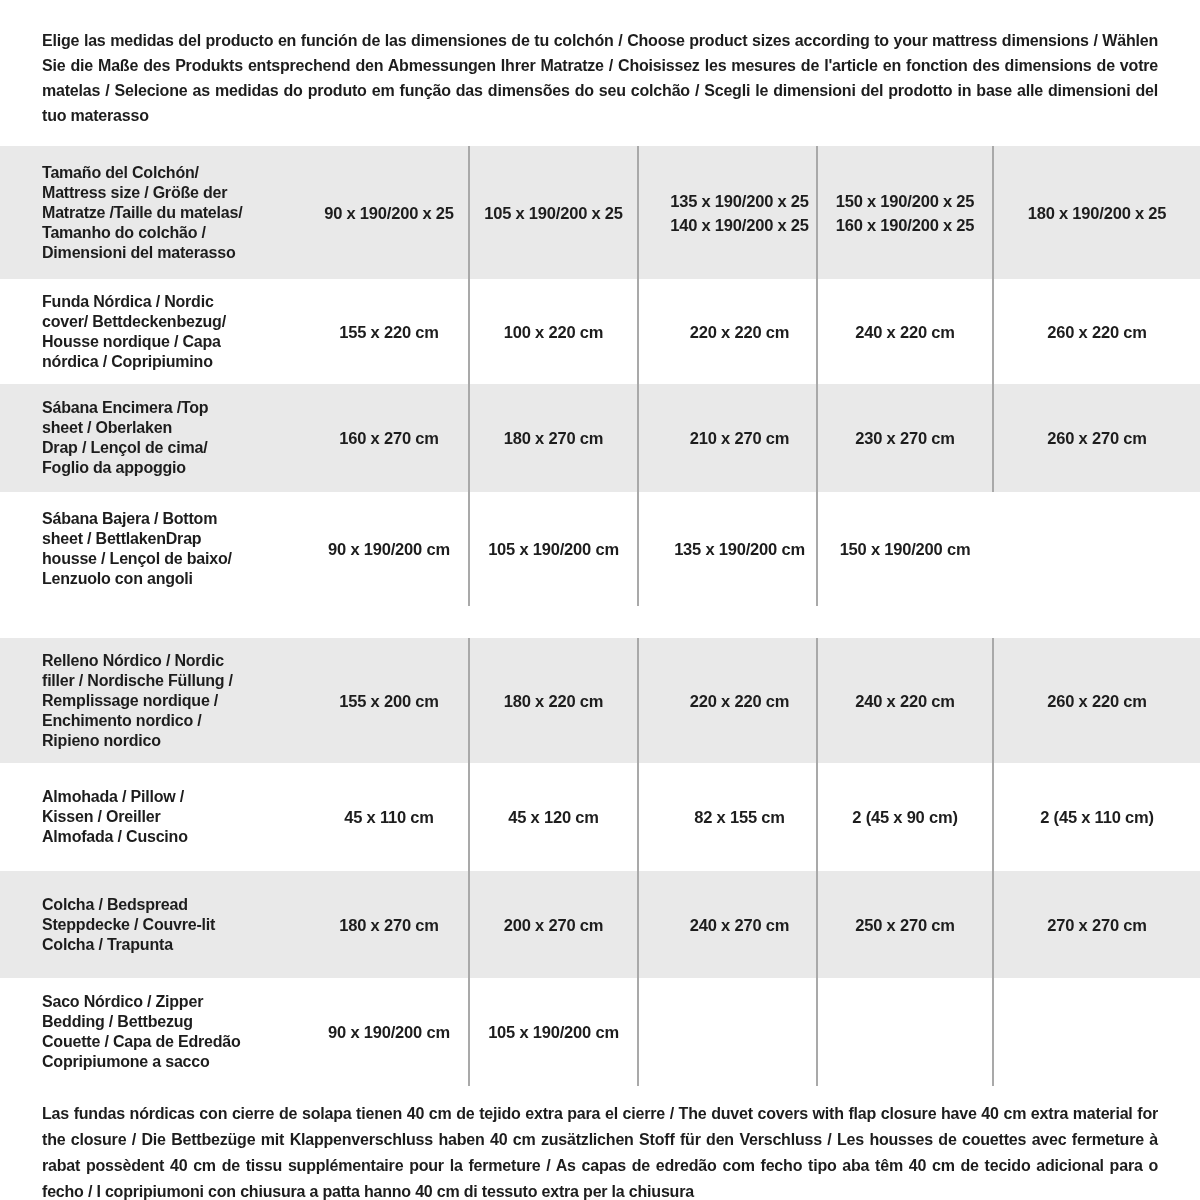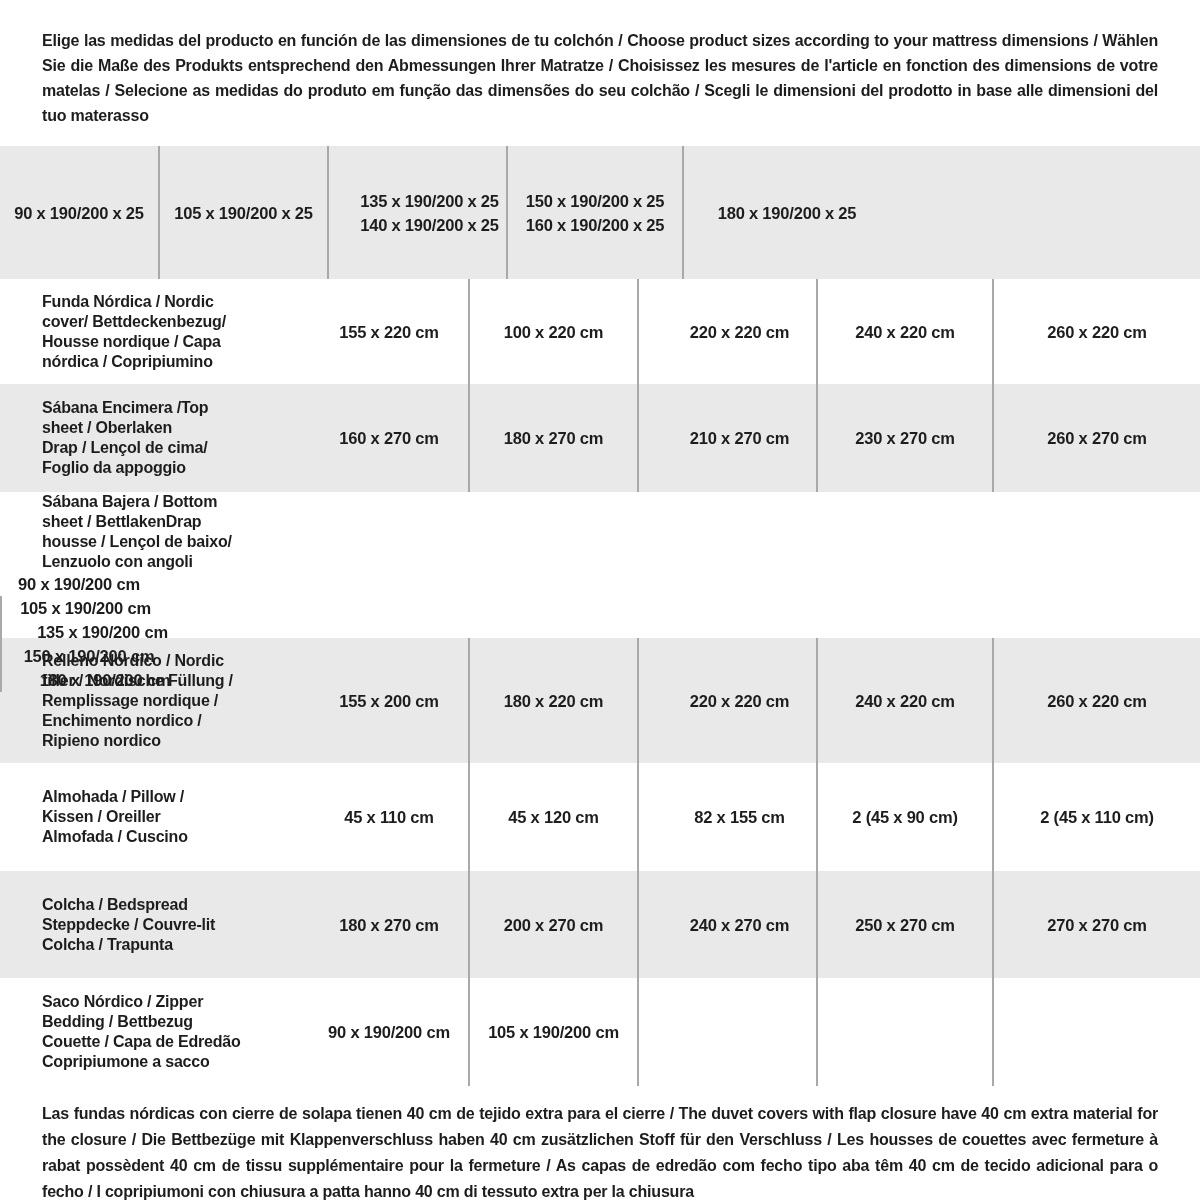--- a/index.html
+++ b/index.html
@@ -27,21 +27,21 @@
     width: 1200px;
   }
   .row {
     display: flex;
     width: 1200px;
   }
   .row.shaded { background: #e9e9e9; }
   .row:nth-child(1) { height: 133px; }
   .row:nth-child(2) { height: 105px; }
   .row:nth-child(3) { height: 108px; }
-  .row:nth-child(4) { height: 114px; flex-direction: column; }
+  .row:nth-child(4) { height: 114px; }
   .row:nth-child(5) { height: 125px; margin-top: 32px; }
   .row:nth-child(6) { height: 108px; }
   .row:nth-child(7) { height: 107px; }
   .row:nth-child(8) { height: 108px; }
   .cell {
     display: flex;
     align-items: center;
     box-sizing: border-box;
     white-space: pre-line;
   }
@@ -75,20 +75,25 @@
   }
 </style>
 </head>
 <body>
 
 <div class="intro">Elige las medidas del producto en función de las dimensiones de tu colchón / Choose product sizes according to your mattress dimensions / Wählen Sie die Maße des Produkts entsprechend den Abmessungen Ihrer Matratze / Choisissez les mesures de l'article en fonction des dimensions de votre matelas / Selecione as medidas do produto em função das dimensões do seu colchão / Scegli le dimensioni del prodotto in base alle dimensioni del tuo materasso</div>
 
 <div class="size-table">
 
   <div class="row shaded">
+    <div class="cell label">Tamaño del Colchón/
+Mattress size / Größe der
+Matratze /Taille du matelas/
+Tamanho do colchão /
+Dimensioni del materasso</div>
     <div class="cell val c2">90 x 190/200 x 25</div>
     <div class="cell val c3">105 x 190/200 x 25</div>
     <div class="cell val c4">135 x 190/200 x 25
 140 x 190/200 x 25</div>
     <div class="cell val c5">150 x 190/200 x 25
 160 x 190/200 x 25</div>
     <div class="cell val c6">180 x 190/200 x 25</div>
   </div>
 
   <div class="row">
@@ -117,21 +122,20 @@
 
   <div class="row">
     <div class="cell label">Sábana Bajera / Bottom
 sheet / BettlakenDrap
 housse / Lençol de baixo/
 Lenzuolo con angoli</div>
     <div class="cell val c2">90 x 190/200 cm</div>
     <div class="cell val c3">105 x 190/200 cm</div>
     <div class="cell val c4">135 x 190/200 cm</div>
     <div class="cell val c5">150 x 190/200 cm</div>
-    <div class="cell val c6">180 x 190/200 cm</div>
   </div>
 
   <div class="row shaded">
     <div class="cell label">Relleno Nórdico / Nordic
 filler / Nordische Füllung /
 Remplissage nordique /
 Enchimento nordico /
 Ripieno nordico</div>
     <div class="cell val c2">155 x 200 cm</div>
     <div class="cell val c3">180 x 220 cm</div>

